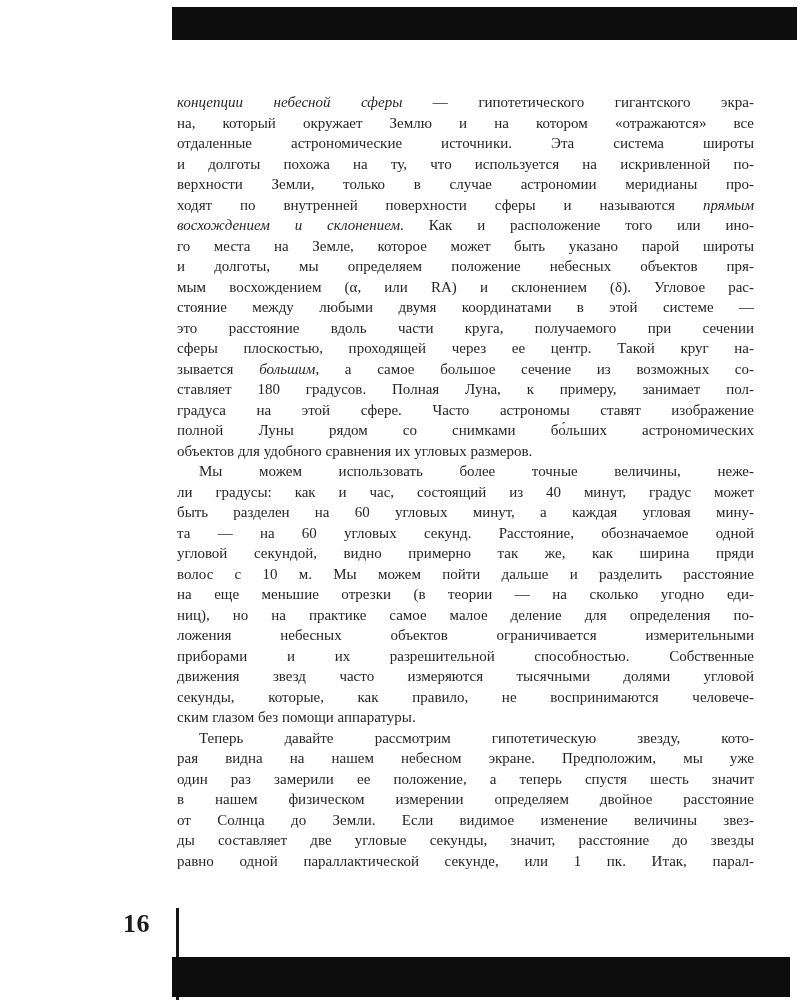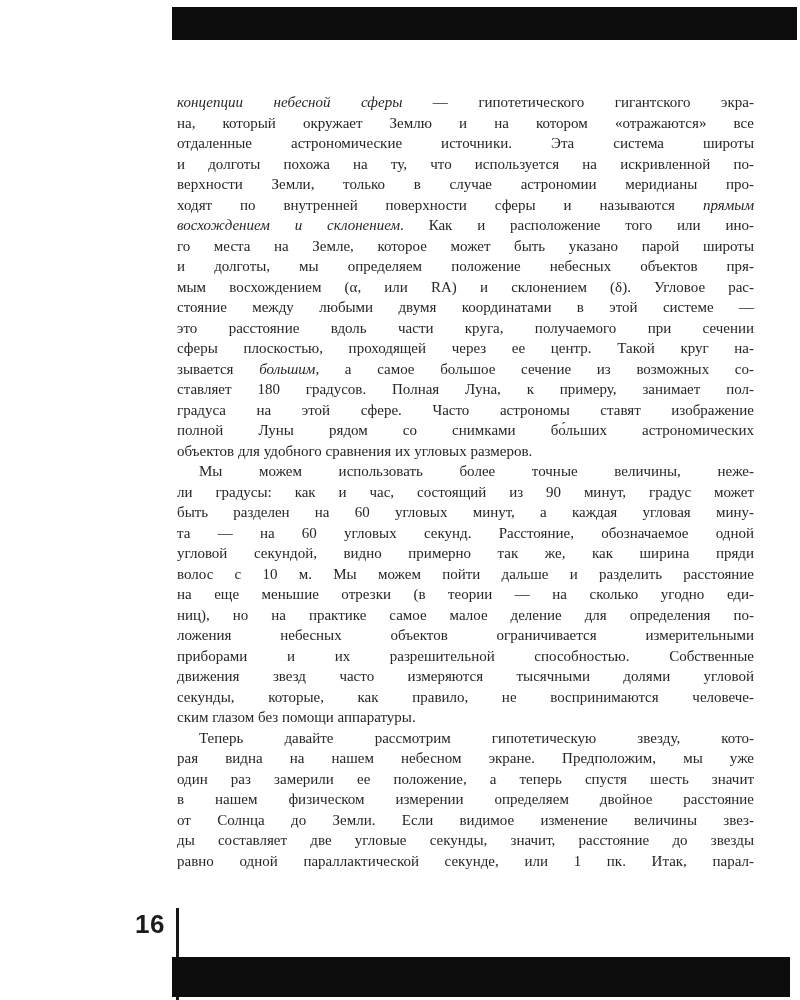--- a/index.html
+++ b/index.html
@@ -9,21 +9,21 @@
   #band-top{left:172px;top:7px;width:625px;height:33px;}
   #band-bottom{left:172px;top:957px;width:618px;height:40px;}
   #footer-rule{position:absolute;left:176px;top:908px;width:3px;height:92px;background:#161616;}
   #body-text{position:absolute;left:141px;top:92px;width:577px;color:#262626;
              font-size:15px;line-height:20.5px;margin-left:36px;}
   .line{height:20.5px;text-align:justify;text-align-last:justify;}
   .line.end{text-align-last:left;}
   .line.ind{text-indent:22px;}
   .it{font-style:italic;}
   #footer{position:absolute;left:0;top:0;width:800px;height:0;}
-  #page-number{position:absolute;left:135px;top:911px;font-family:Liberation Sans, sans-serif;
+  #page-number{position:absolute;left:123px;top:911px;font-family:Liberation Serif, serif;
                font-weight:700;font-size:26px;line-height:26px;color:#1c1c1c;letter-spacing:.5px;}
   #running-title{position:absolute;left:197px;top:971px;font-family:"Liberation Sans","DejaVu Sans",sans-serif;
                  font-size:17px;line-height:19px;letter-spacing:.4px;white-space:nowrap;}
   #running-title .book{font-weight:700;color:#1f1f1f;}
   #running-title .sub{font-weight:400;color:#58595b;margin-left:5px;}
 </style>
 </head>
 <body>
 
 <div id="band-top" class="band"></div>
@@ -41,21 +41,21 @@
     <div class="line"><span>мым восхождением (α, или RA) и склонением (δ). Угловое рас-</span></div>
     <div class="line"><span>стояние между любыми двумя координатами в этой системе —</span></div>
     <div class="line"><span>это расстояние вдоль части круга, получаемого при сечении</span></div>
     <div class="line"><span>сферы плоскостью, проходящей через ее центр. Такой круг на-</span></div>
     <div class="line"><span>зывается </span><span class="it">большим</span><span>, а самое большое сечение из возможных со-</span></div>
     <div class="line"><span>ставляет 180 градусов. Полная Луна, к примеру, занимает пол-</span></div>
     <div class="line"><span>градуса на этой сфере. Часто астрономы ставят изображение</span></div>
     <div class="line"><span>полной Луны рядом со снимками бо́льших астрономических</span></div>
     <div class="line end"><span>объектов для удобного сравнения их угловых размеров.</span></div>
     <div class="line ind"><span>Мы можем использовать более точные величины, неже-</span></div>
-    <div class="line"><span>ли градусы: как и час, состоящий из 90 минут, градус может</span></div>
+    <div class="line"><span>ли градусы: как и час, состоящий из 40 минут, градус может</span></div>
     <div class="line"><span>быть разделен на 60 угловых минут, а каждая угловая мину-</span></div>
     <div class="line"><span>та — на 60 угловых секунд. Расстояние, обозначаемое одной</span></div>
     <div class="line"><span>угловой секундой, видно примерно так же, как ширина пряди</span></div>
     <div class="line"><span>волос с 10 м. Мы можем пойти дальше и разделить расстояние</span></div>
     <div class="line"><span>на еще меньшие отрезки (в теории — на сколько угодно еди-</span></div>
     <div class="line"><span>ниц), но на практике самое малое деление для определения по-</span></div>
     <div class="line"><span>ложения небесных объектов ограничивается измерительными</span></div>
     <div class="line"><span>приборами и их разрешительной способностью. Собственные</span></div>
     <div class="line"><span>движения звезд часто измеряются тысячными долями угловой</span></div>
     <div class="line"><span>секунды, которые, как правило, не воспринимаются человече-</span></div>

